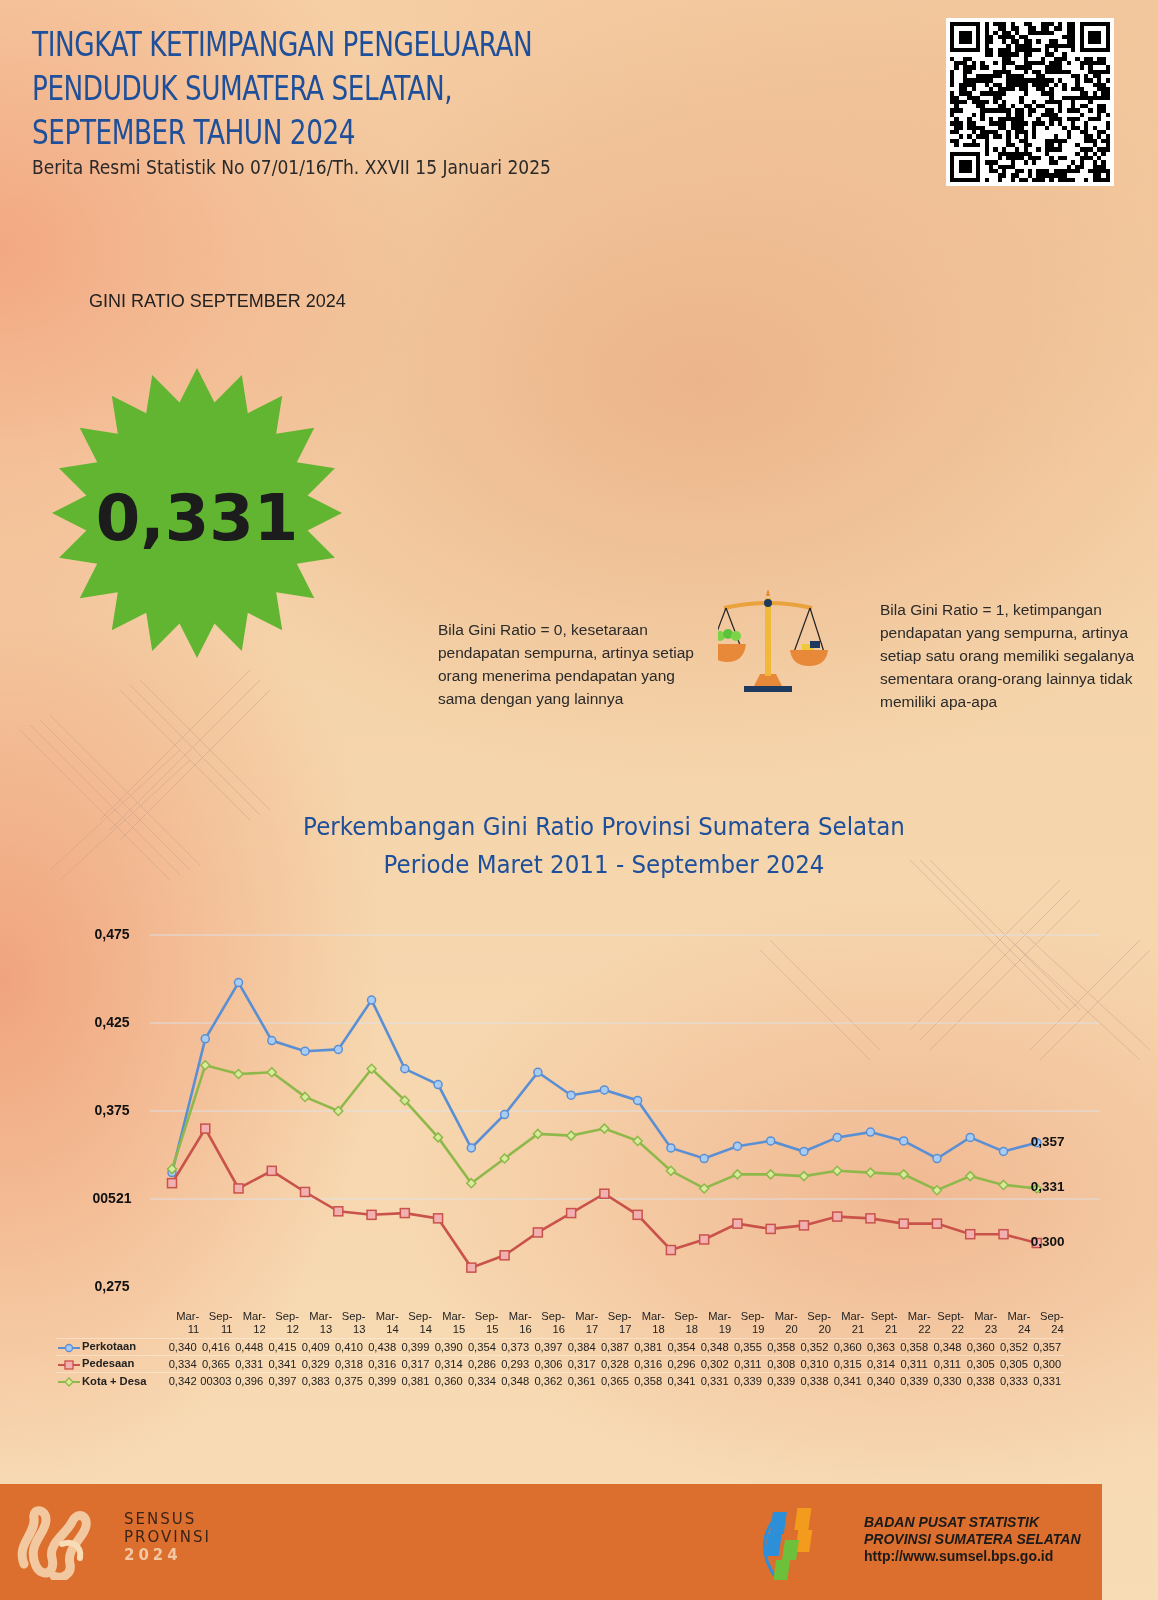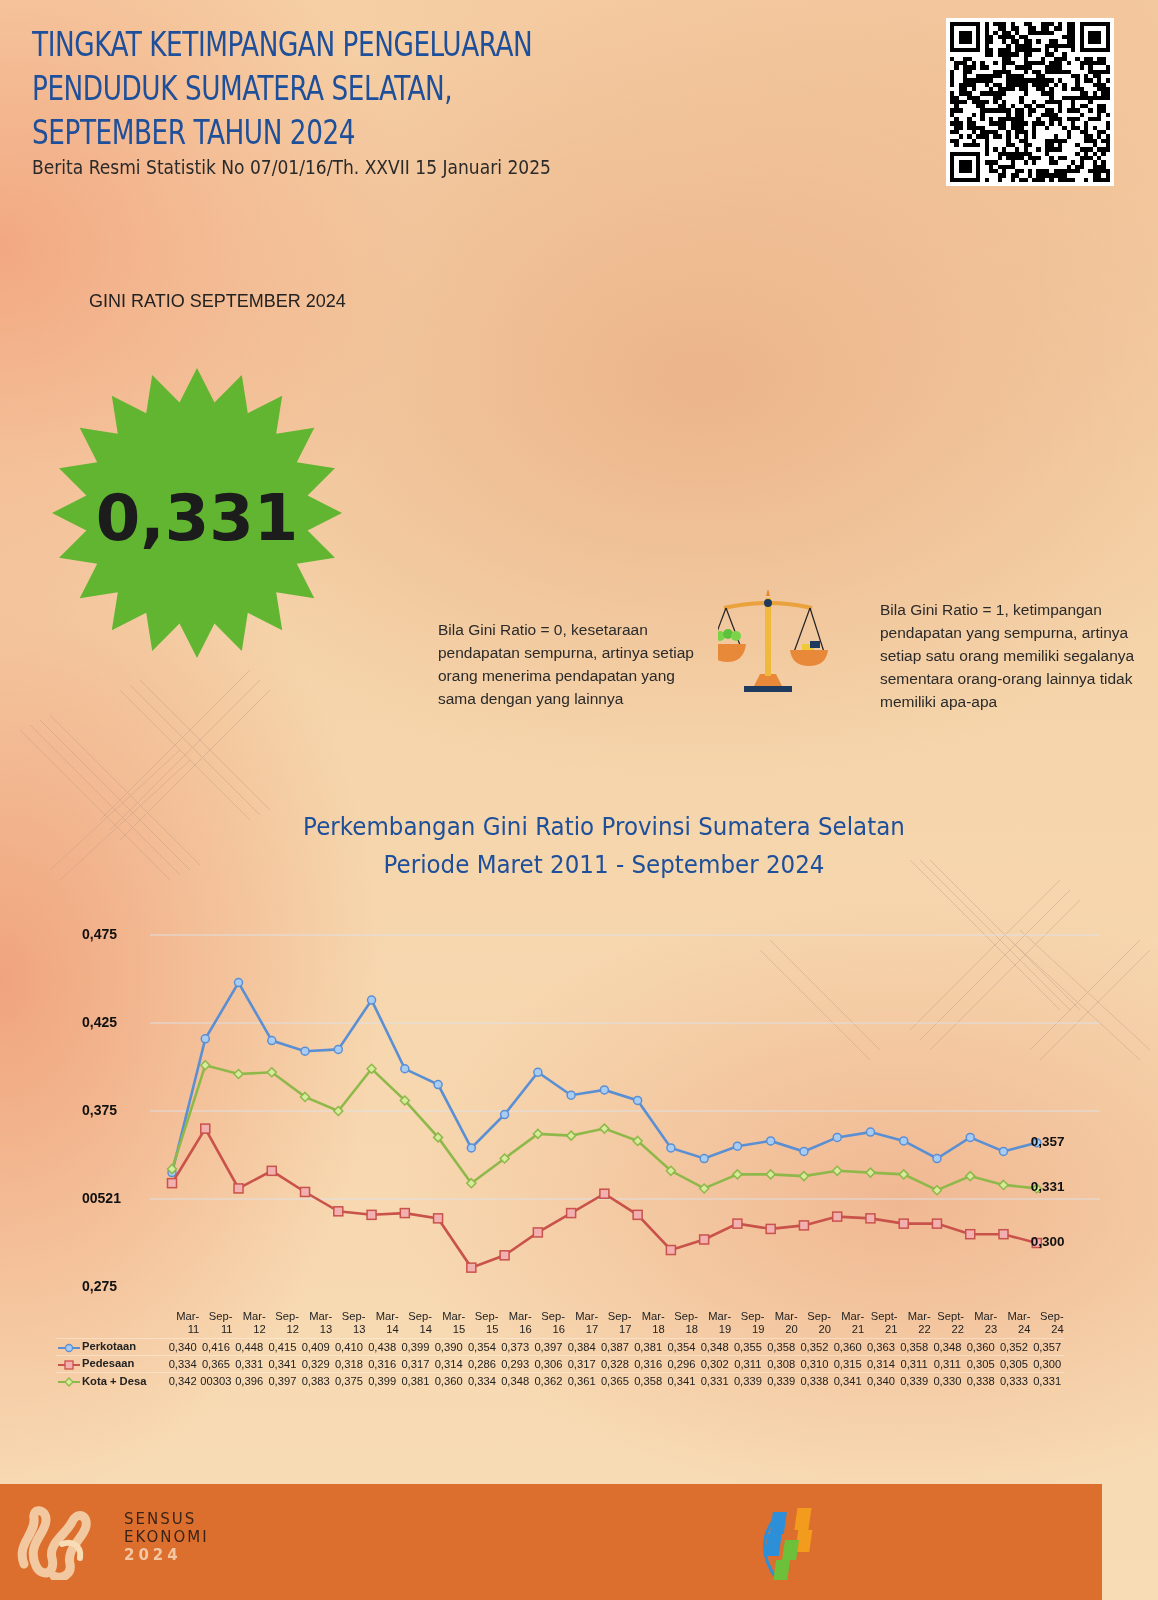--- a/index.html
+++ b/index.html
@@ -55,21 +55,21 @@
   .chart-title {
     position: absolute; left: 0; top: 808px; width: 1208px;
     text-align: center; font-family: "DejaVu Sans", sans-serif;
     font-size: 25px; line-height: 38px; color: #1e4f9a;
     transform: scaleX(0.92); transform-origin: 604px 0;
   }
   .chart { position: absolute; left: 0; top: 0; width: 1158px; height: 1400px; pointer-events: none; }
   .chart svg { position: absolute; left: 0; top: 0; }
   .ytick {
     position: absolute; font-family: "Liberation Sans", sans-serif; font-weight: bold;
-    font-size: 14px; color: #111; width: 60px; text-align: left;
+    font-size: 14px; color: #111; width: 60px; text-align: center;
   }
   .end-label {
     position: absolute; font-family: "Liberation Sans", sans-serif; font-weight: bold;
     font-size: 13.5px; color: #111;
   }
   .data-table {
     position: absolute; left: 56px; top: 1310px;
     font-family: "Liberation Sans", sans-serif; font-size: 11.2px; color: #222;
     border-collapse: collapse;
   }
@@ -1136,25 +1136,30 @@
     </tbody>
 </table>
 
 <div class="footer">
   <svg class="se-logo" viewBox="0 0 80 76">
     <path d="M8 60 C0 40 20 30 18 14 C16 4 30 4 30 16 C30 30 10 40 20 62 C26 74 40 70 36 54 C32 40 50 30 56 18 C60 8 72 10 70 22 C68 34 50 44 54 60 C56 70 46 76 38 72" stroke="#f2c8a0" stroke-width="9" fill="none" stroke-linecap="round"></path>
     <path d="M46 40 C56 36 66 42 64 54" stroke="#f7dcb6" stroke-width="6" fill="none" stroke-linecap="round"></path>
   </svg>
   <div class="se-text">
     <div>SENSUS</div>
-    <div>EKONOMI</div>
+    <div>PROVINSI</div>
     <div class="yr">2024</div>
   </div>
   <svg class="bps-logo" viewBox="0 0 80 82">
     <path d="M22 10 Q-4 40 20 74" stroke="#2e8fd9" stroke-width="3" fill="none"></path>
     <rect x="18" y="8" width="14" height="22" fill="#2e8fd9" transform="skewX(-8)"></rect>
     <rect x="16" y="30" width="14" height="22" fill="#2e8fd9" transform="skewX(-8)"></rect>
     <rect x="42" y="4" width="14" height="22" fill="#f39b1d" transform="skewX(-8)"></rect>
     <rect x="46" y="26" width="14" height="22" fill="#f39b1d" transform="skewX(-8)"></rect>
     <rect x="34" y="36" width="14" height="20" fill="#6cc03a" transform="skewX(-8)"></rect>
     <rect x="28" y="56" width="14" height="20" fill="#6cc03a" transform="skewX(-8)"></rect>
   </svg>
+  <div class="bps-text">
+    <div class="it">BADAN  PUSAT STATISTIK</div>
+    <div class="it">PROVINSI SUMATERA SELATAN</div>
+    <div>http://www.sumsel.bps.go.id</div>
+  </div>
 </div>
 
 </body></html>

